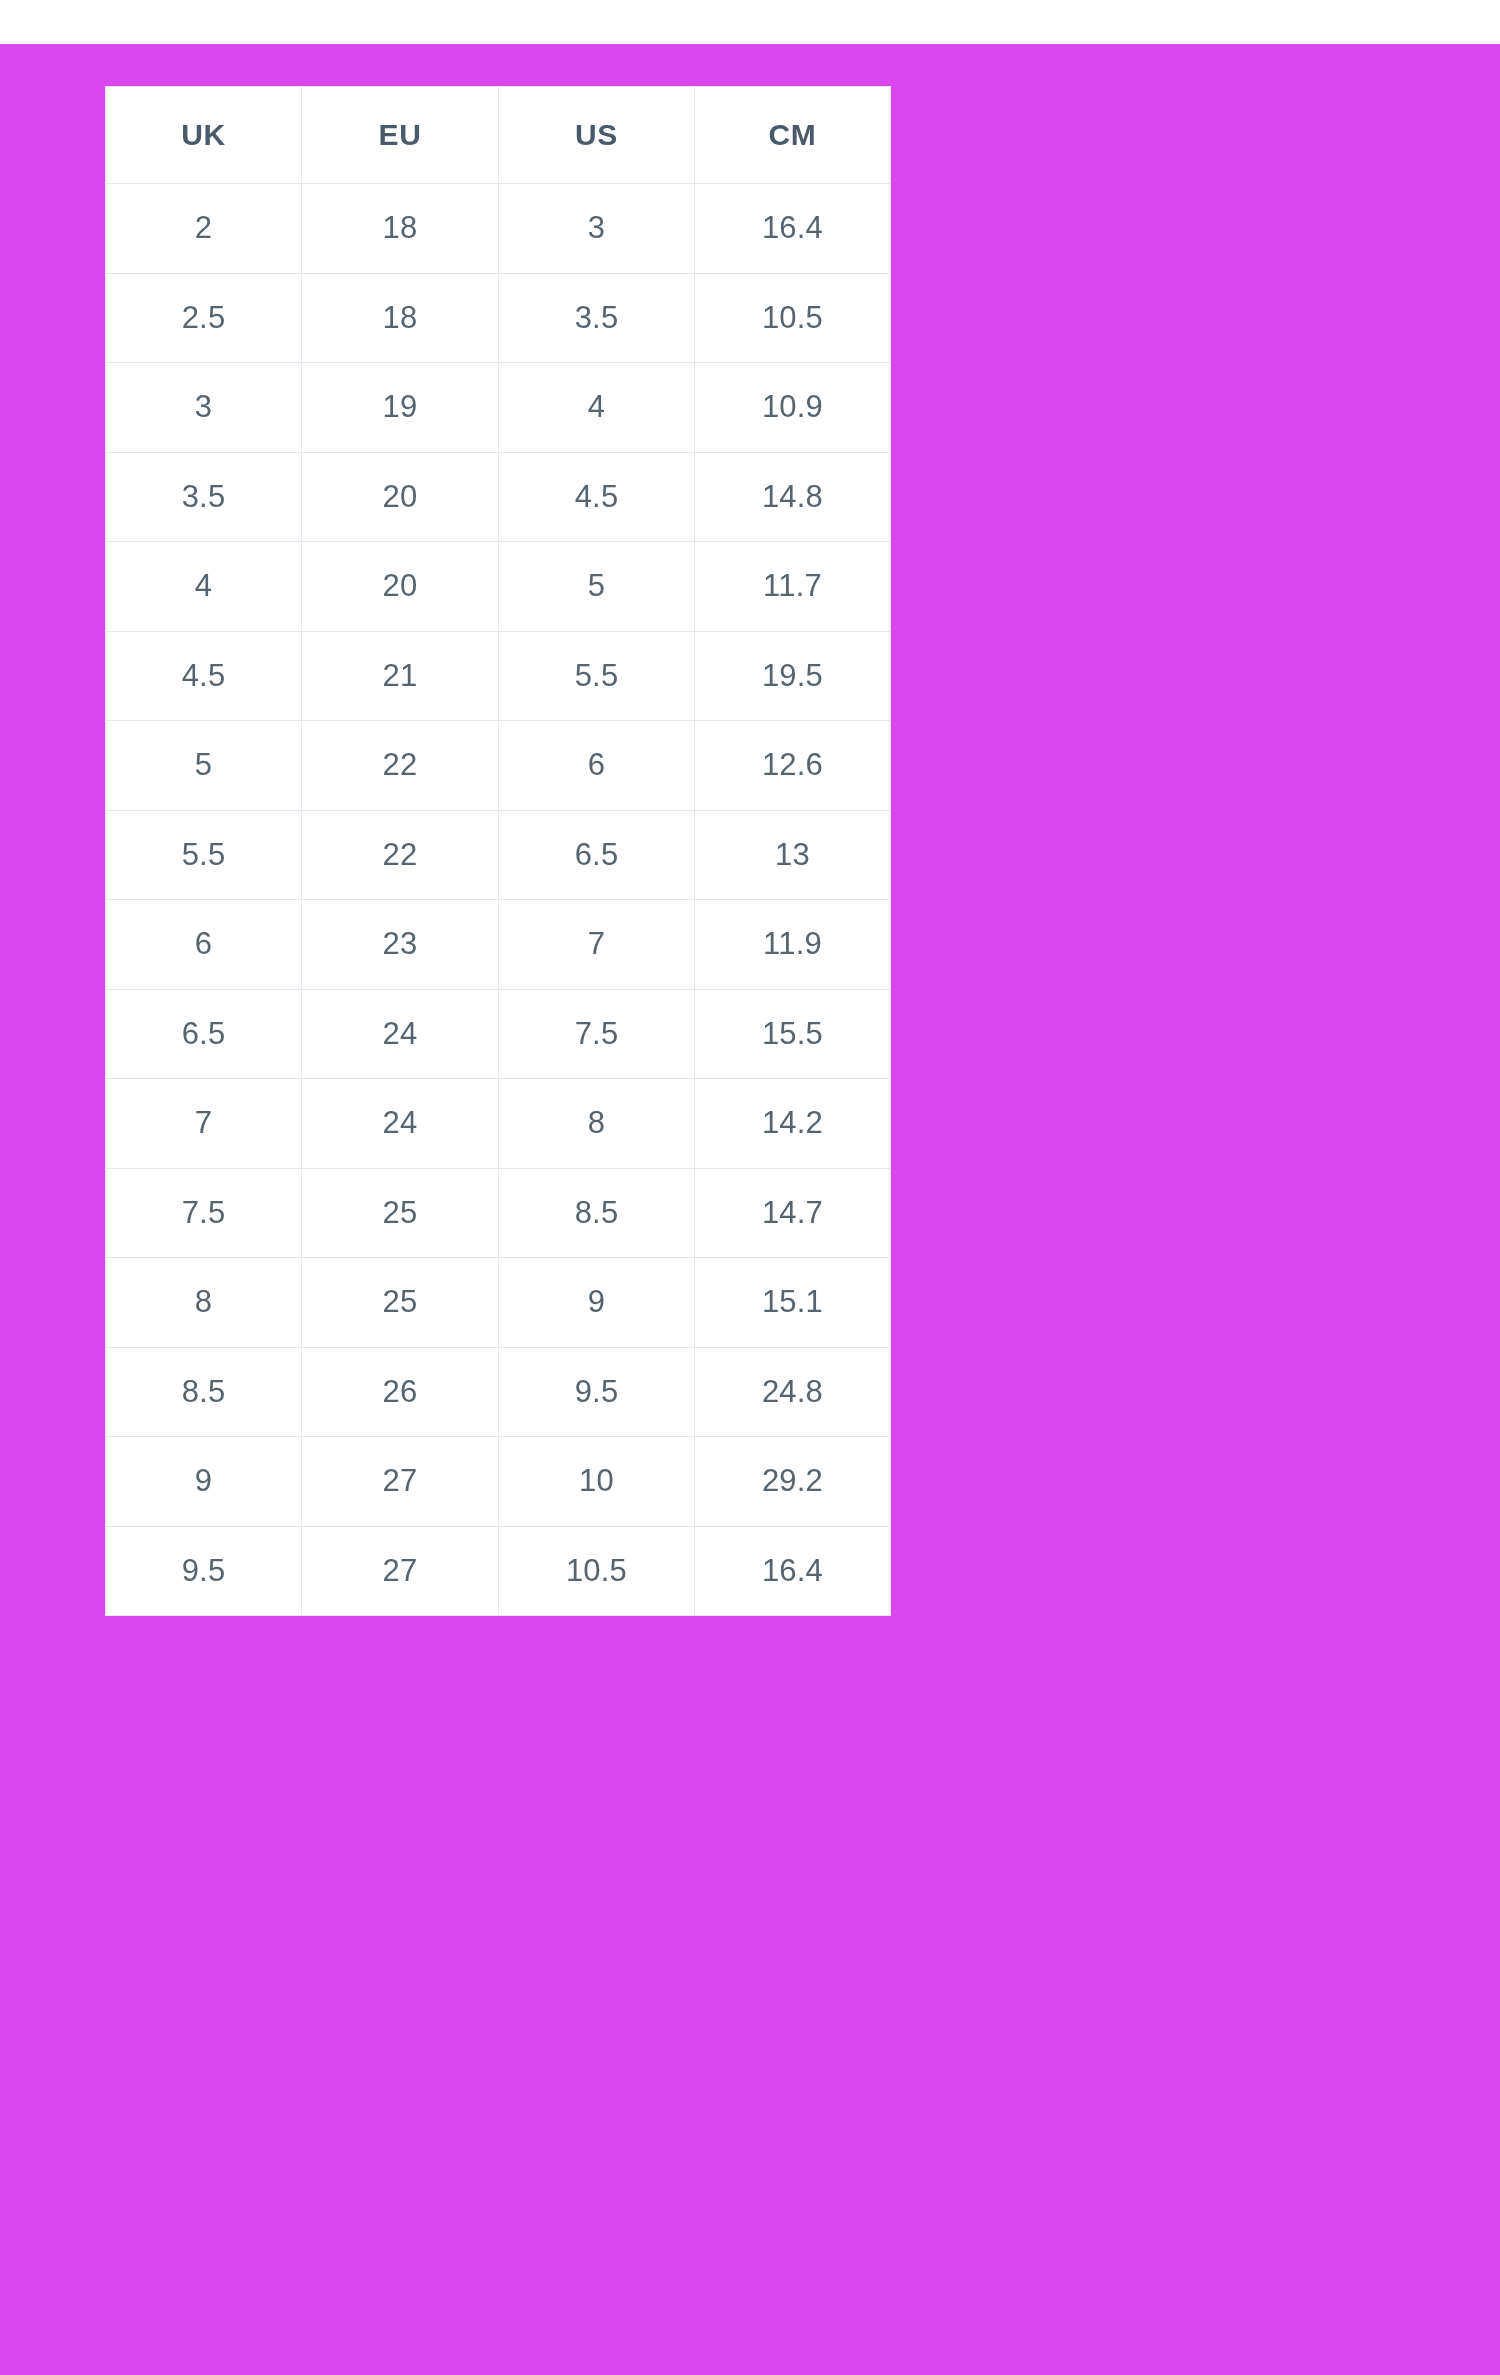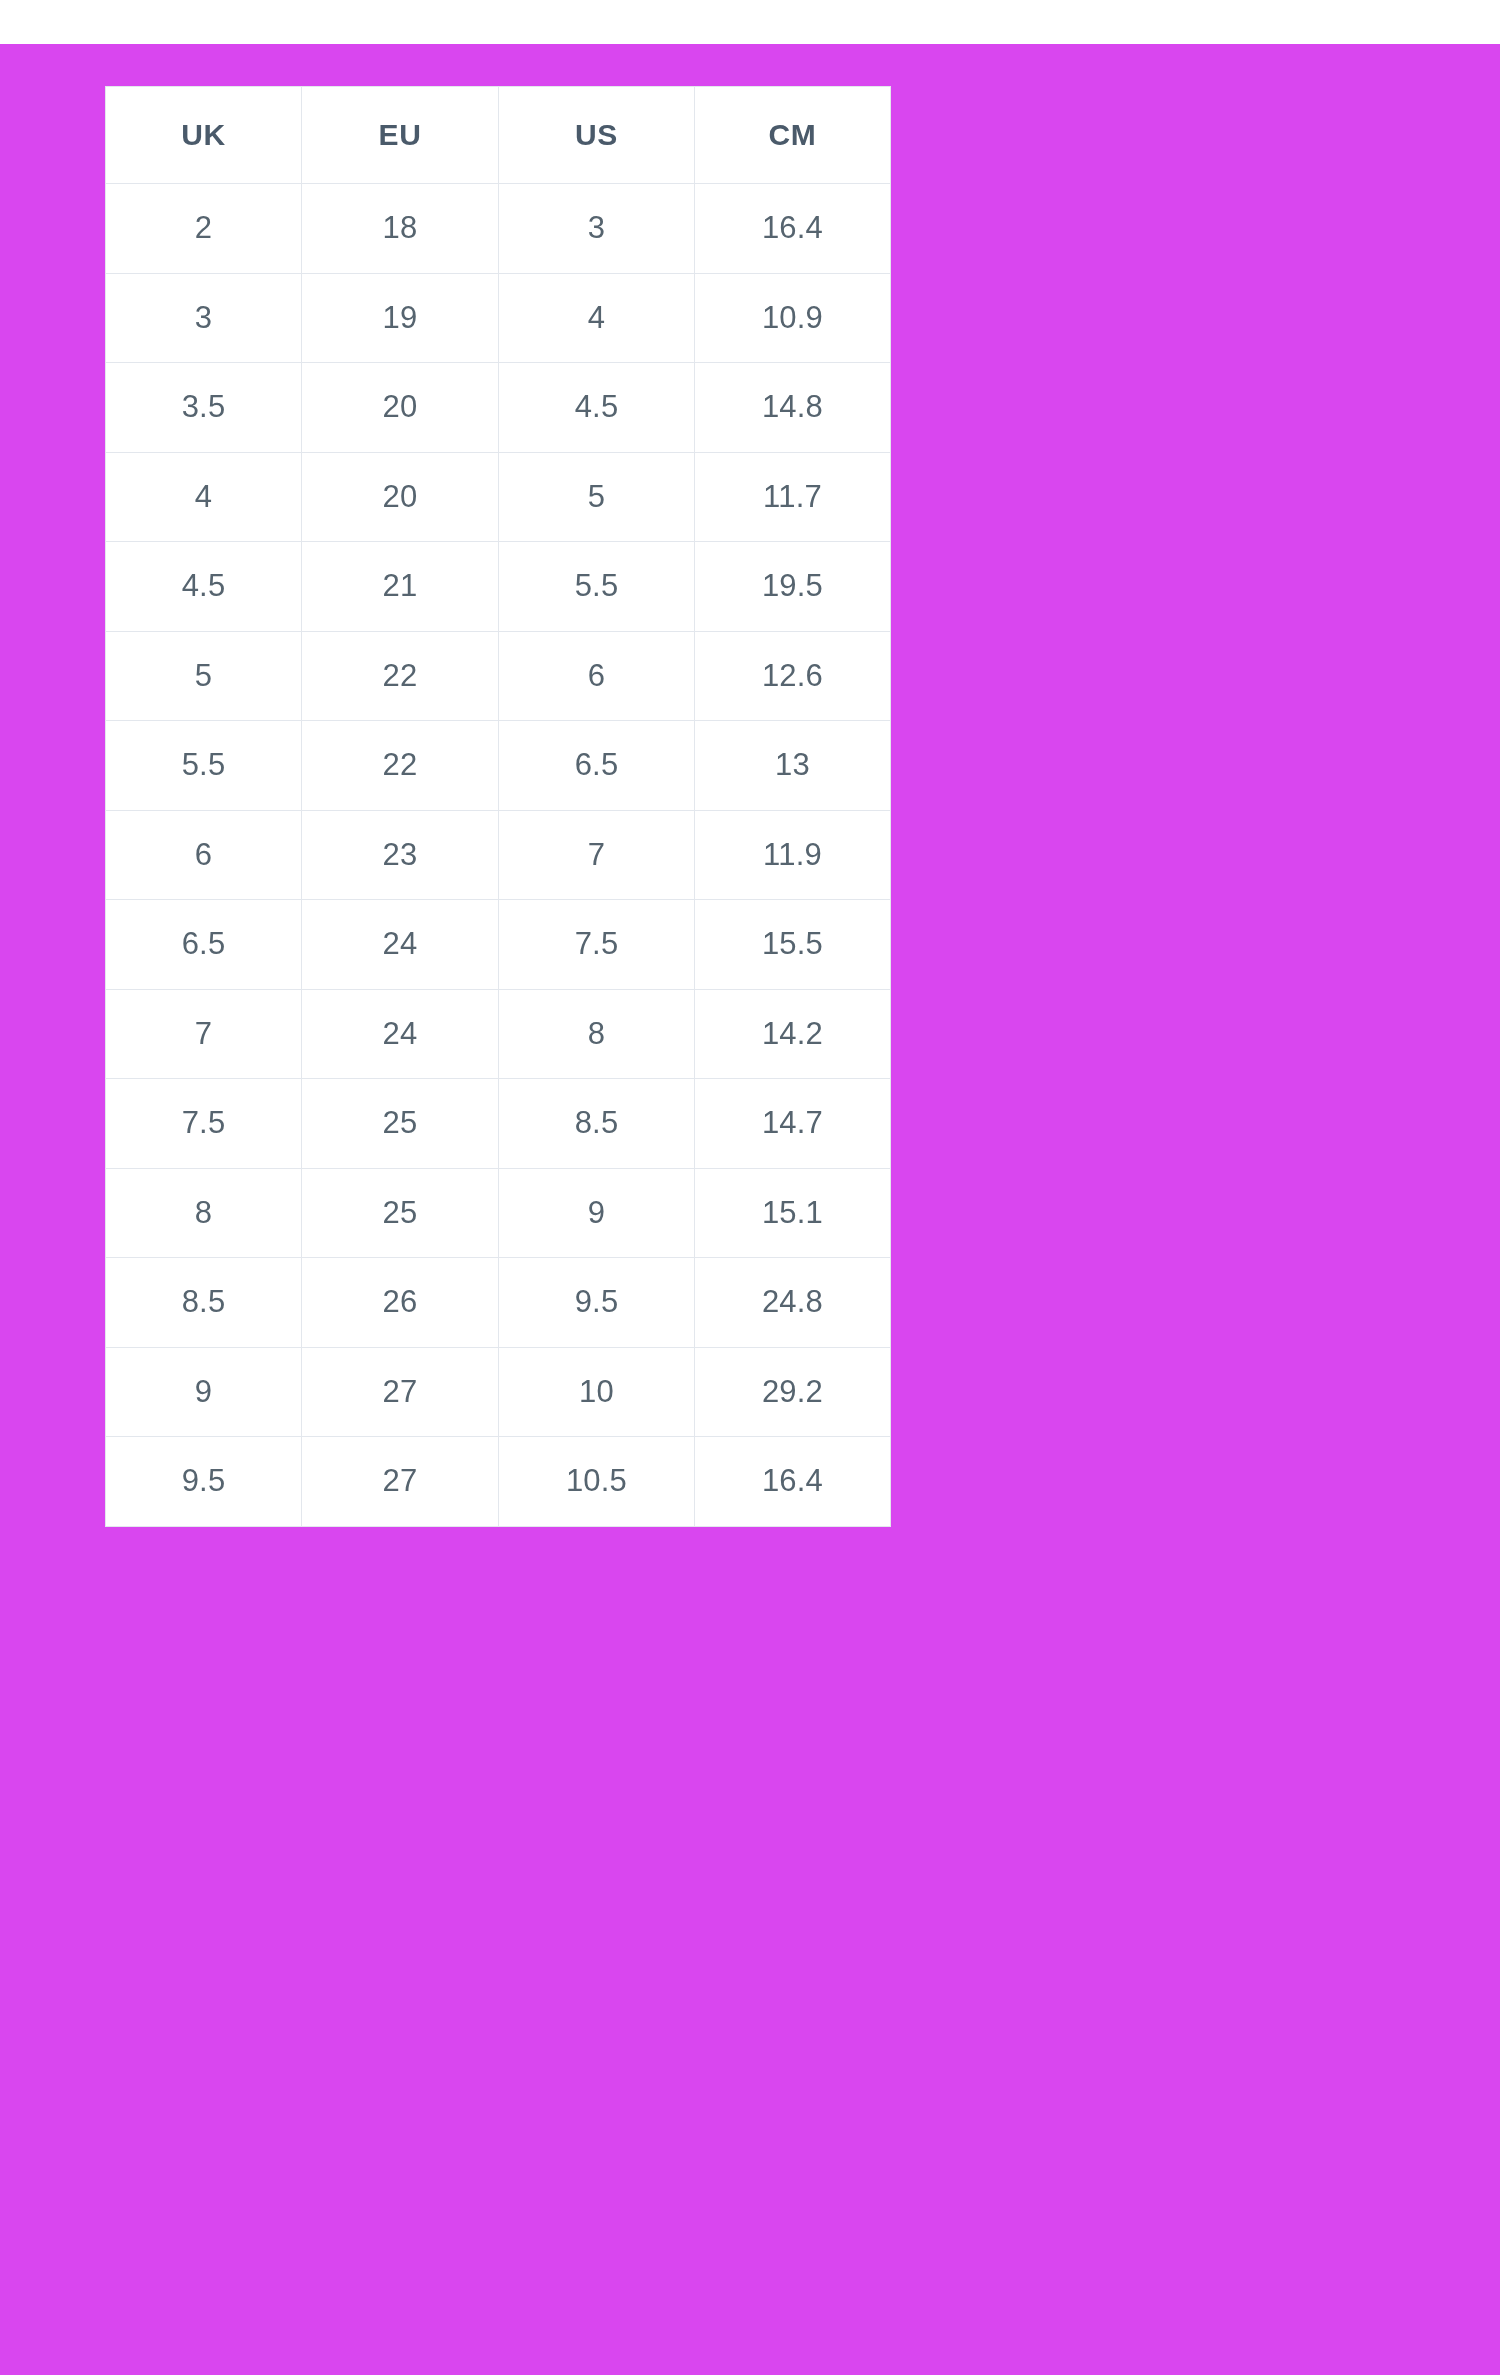--- a/index.html
+++ b/index.html
@@ -84,20 +84,26 @@
         </tr>
       </thead>
       <tbody>
         <tr>
           <td>2</td>
           <td>18</td>
           <td>3</td>
           <td>16.4</td>
         </tr>
         <tr>
+          <td>2.5</td>
+          <td>18</td>
+          <td>3.5</td>
+          <td>10.5</td>
+        </tr>
+        <tr>
           <td>3</td>
           <td>19</td>
           <td>4</td>
           <td>10.9</td>
         </tr>
         <tr>
           <td>3.5</td>
           <td>20</td>
           <td>4.5</td>
           <td>14.8</td>

